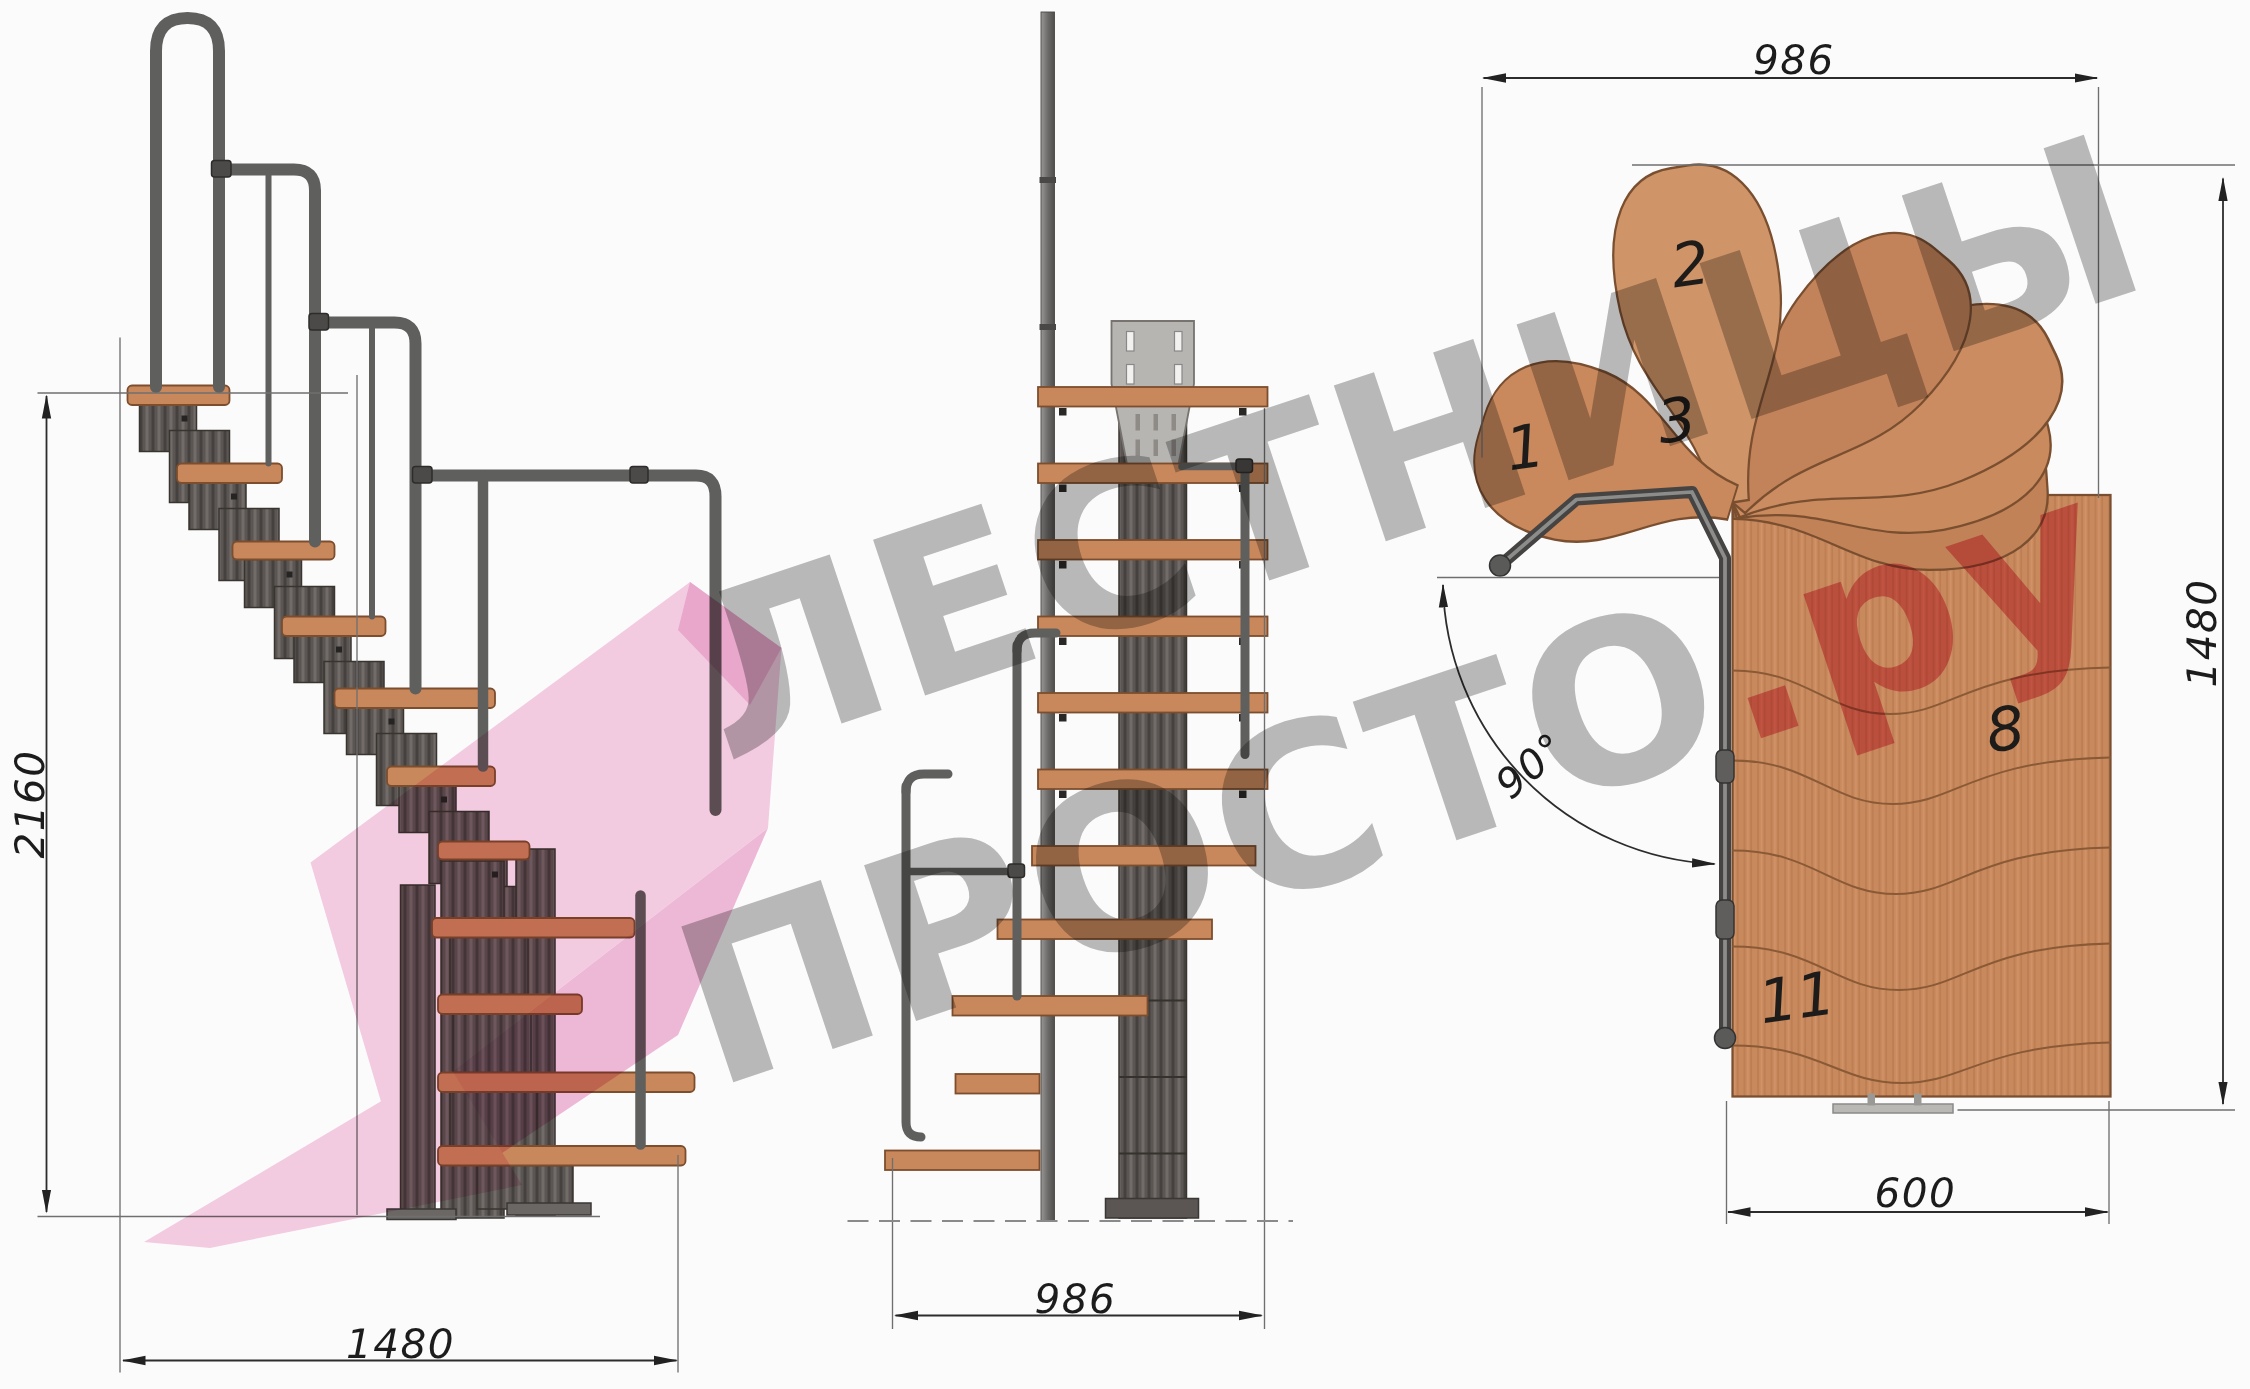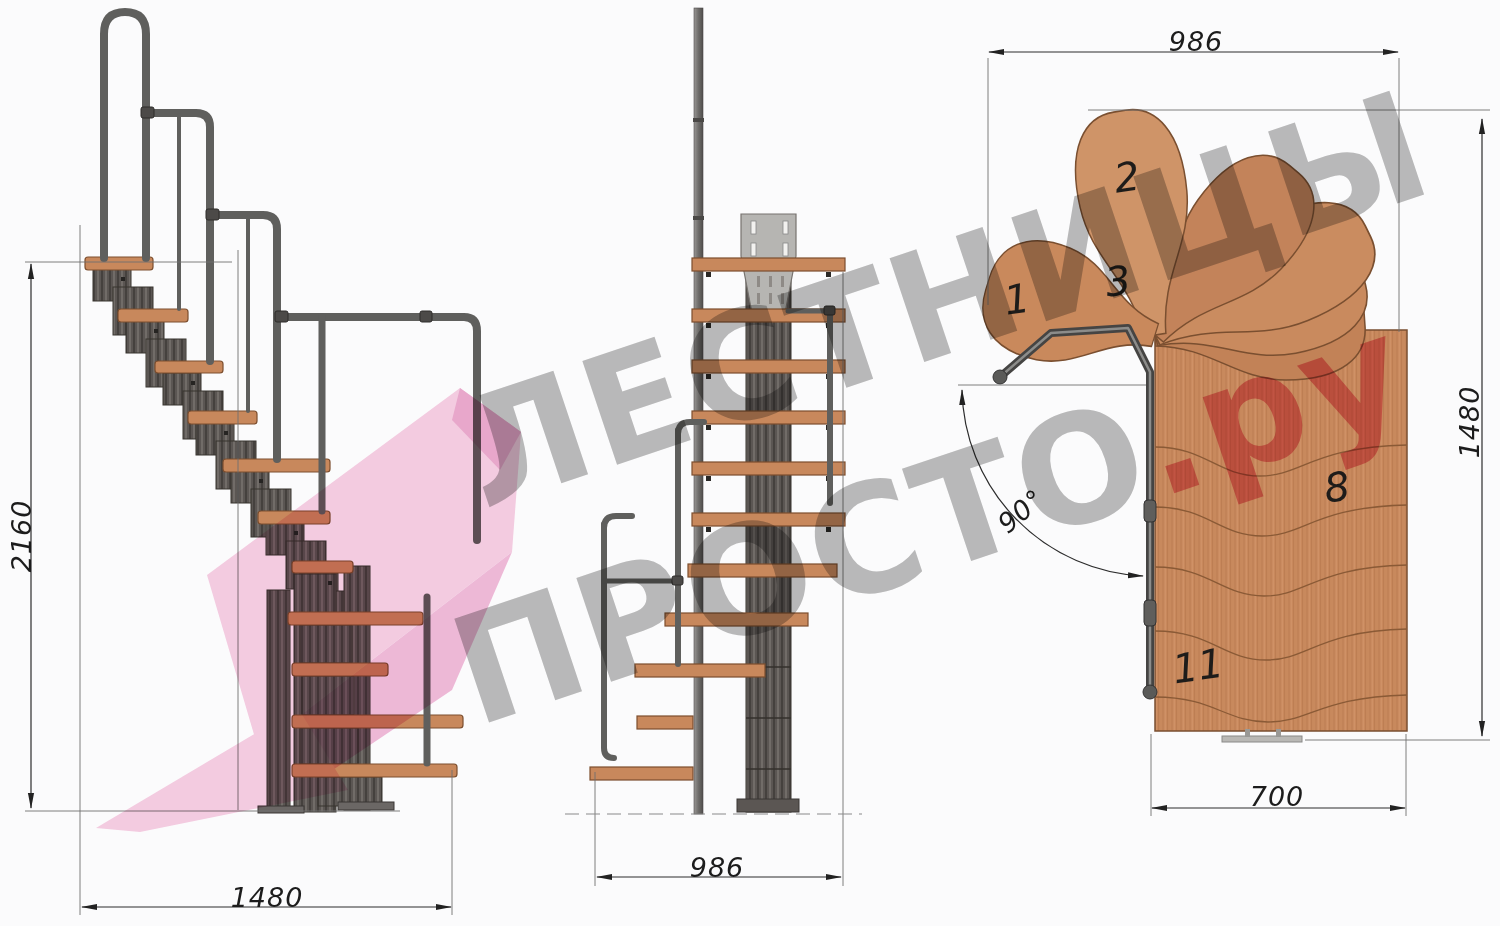--- a/index.html
+++ b/index.html
@@ -237,21 +237,21 @@
     <polygon points="96,828 298,708 348,790 140,832" fill="#f5c3dc"></polygon>
     <polygon points="460,388 521,432 500,470 452,420" fill="#e795c2"></polygon>
   </g>
 </svg>
 
   <div class="lbl rot90" style="left:21px;top:536px;">2160</div>
   <div class="lbl" style="left:267px;top:897px;">1480</div>
   <div class="lbl" style="left:717px;top:867px;">986</div>
   <div class="lbl" style="left:1196px;top:41px;">986</div>
   <div class="lbl rot90" style="left:1469px;top:422px;">1480</div>
-  <div class="lbl" style="left:1277px;top:796px;">700</div>
+  <div class="lbl" style="left:1277px;top:796px;">600</div>
   <div class="lbl anglbl" style="left:1021px;top:511px;">90°</div>
 
   <div class="stepn" style="left:1017px;top:299px;">1</div>
   <div class="stepn" style="left:1127px;top:177px;">2</div>
   <div class="stepn" style="left:1118px;top:281px;">3</div>
   <div class="stepn" style="left:1337px;top:487px;">8</div>
   <div class="stepn" style="left:1198px;top:666px;">11</div>
 
   <div class="wm" style="left:945px;top:300px;"><span>ЛЕСТНИЦЫ</span></div>
   <div class="wm" style="left:930px;top:520px;"><span>ПРОСТО</span><span class="red">.ру</span></div>

